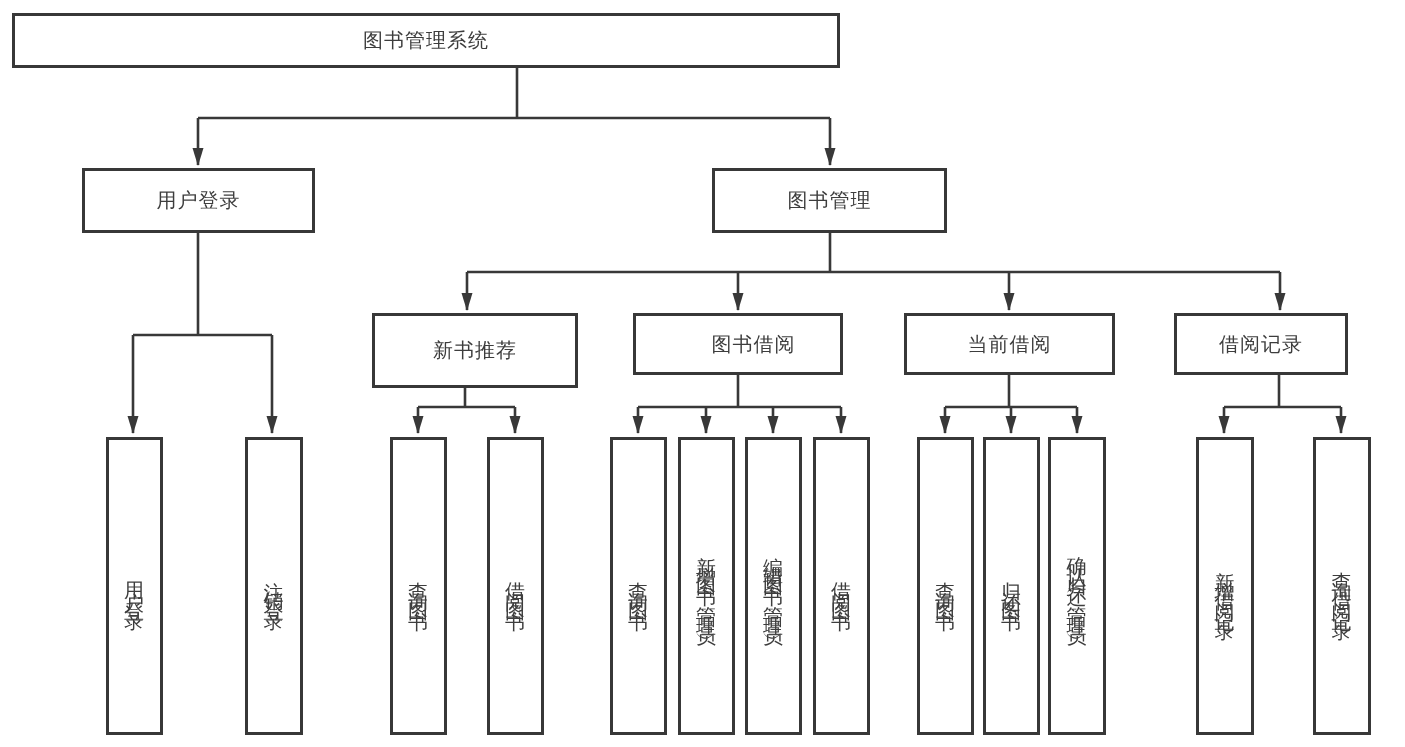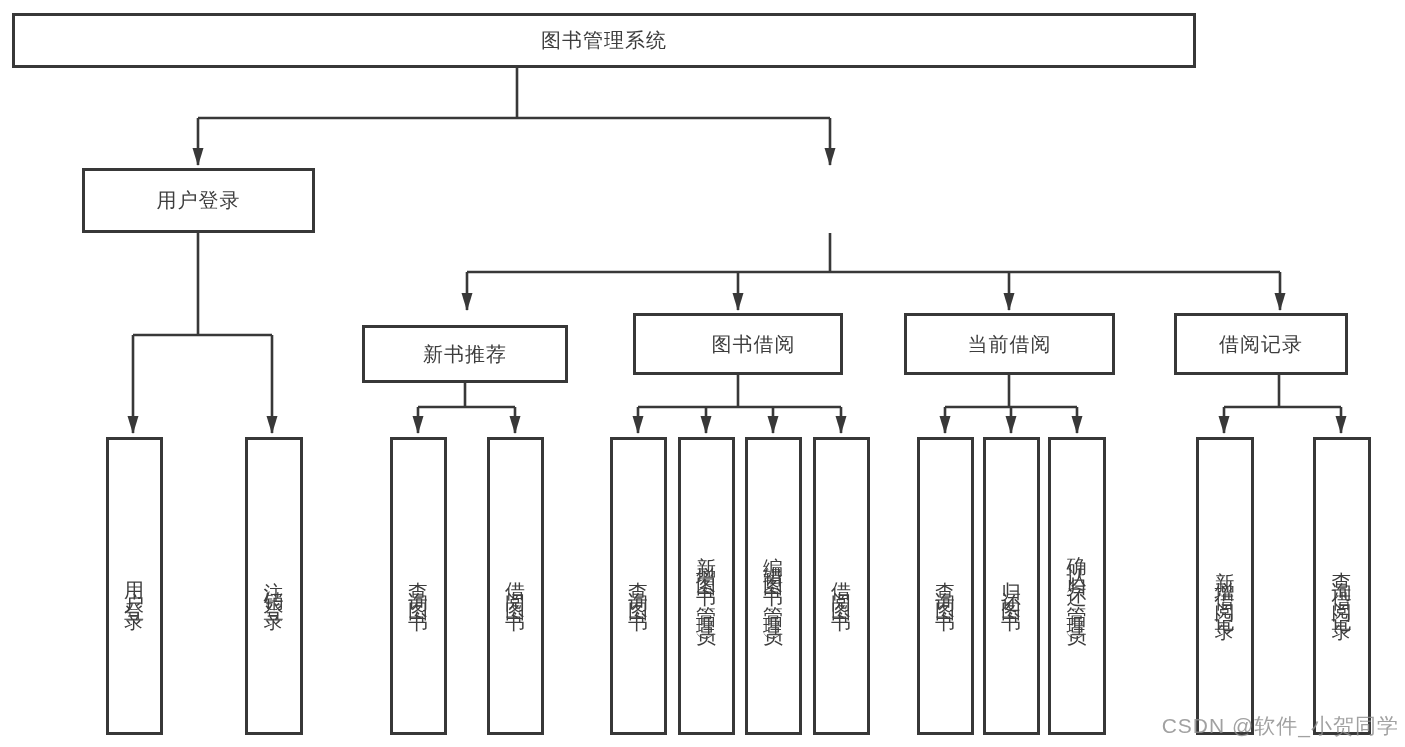--- a/index.html
+++ b/index.html
@@ -100,29 +100,32 @@
 
       <path d="M945,407 V433" marker-end="url(#arrow)"></path>
       <path d="M1011,407 V433" marker-end="url(#arrow)"></path>
       <path d="M1077,407 V433" marker-end="url(#arrow)"></path>
 
       <path d="M1224,407 V433" marker-end="url(#arrow)"></path>
       <path d="M1341,407 V433" marker-end="url(#arrow)"></path>
     </g>
   </svg>
 
-  <div class="box" style="left:12px;top:13px;width:1184px;height:55px;">
+  <div class="box" style="left:12px;top:13px;width:828px;height:55px;">
     <span>图书管理系统</span>
   </div>
 
   <div class="box" style="left:82px;top:168px;width:233px;height:65px;">
     <span>用户登录</span>
   </div>
+  <div class="box" style="left:712px;top:168px;width:235px;height:65px;">
+    <span>图书管理</span>
+  </div>
 
-  <div class="box" style="left:362px;top:313px;width:206px;height:58px;margin-top:12px;">
+  <div class="box" style="left:372px;top:313px;width:206px;height:75px;">
     <span>新书推荐</span>
   </div>
   <div class="box" style="left:633px;top:313px;width:210px;height:62px;padding-left:31px;">
     <span>图书借阅</span>
   </div>
   <div class="box" style="left:904px;top:313px;width:211px;height:62px;justify-content:center;">
     <span>当前借阅</span>
   </div>
   <div class="box" style="left:1174px;top:313px;width:174px;height:62px;">
     <span>借阅记录</span>
@@ -165,15 +168,14 @@
     <span class="vtext">确认归还（管理员）</span>
   </div>
 
   <div class="box leaf" style="left:1196px;width:58px;">
     <span class="vtext">新增借阅记录</span>
   </div>
   <div class="box leaf" style="left:1313px;width:58px;">
     <span class="vtext">查询借阅记录</span>
   </div>
 
-  <div class="watermark">CSDN @软件_小贺同学</div>
 
 </div>
 
 </body></html>

